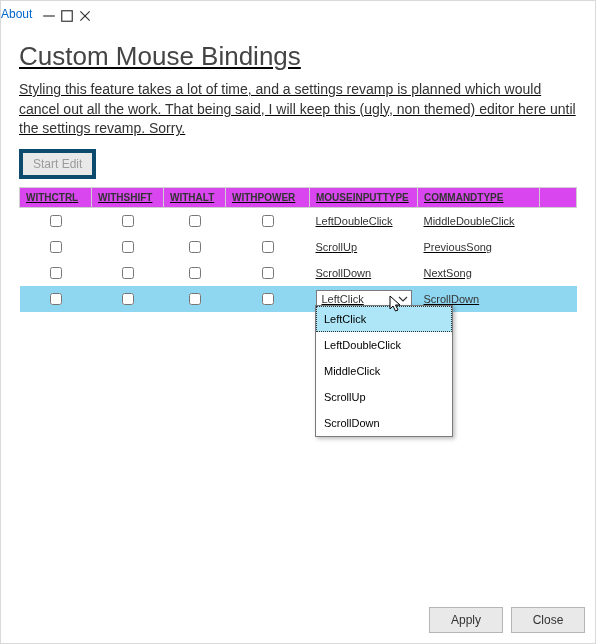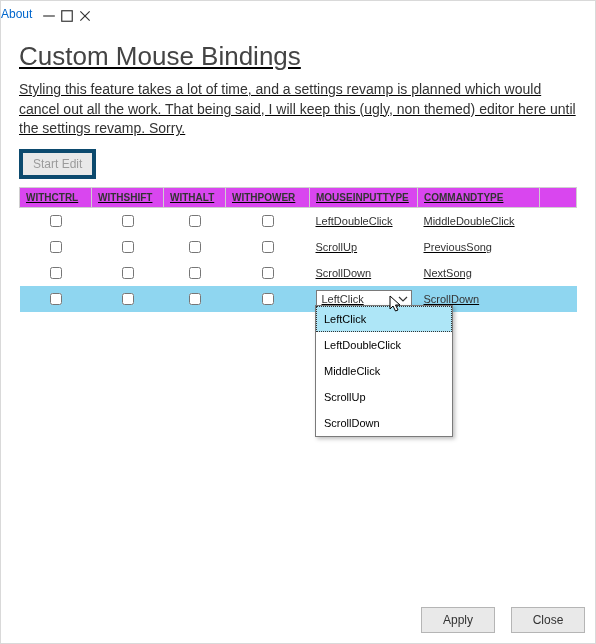--- a/index.html
+++ b/index.html
@@ -49,21 +49,21 @@
   .dropdown {
     position:absolute; left: 314px; top: 304px;
     width: 138px; background:#fff; border:1px solid #7a7a7a;
     box-shadow: 2px 2px 4px rgba(0,0,0,0.25);
     font-size: 11px; z-index:10;
   }
   .dropdown .opt { padding: 7px 8px; }
   .dropdown .opt.hl { background: #aee6f7; border:1px dotted #333; padding:6px 7px; }
   .footer {
     position:absolute; bottom:0; right:0;
-    padding: 10px; display:flex; gap:16px;
+    padding: 10px; display:flex; gap:8px;
   }
   .footer button {
     width: 74px; height:26px; font-size:12px;
     background: #e9e9e9; border:1px solid #b5b5b5; color:#333;
   }
   .cursor { position:absolute; left: 388px; top: 294px; width:14px; height:18px; z-index:20; }
   col.c1{width:72px}col.c2{width:72px}col.c3{width:62px}col.c4{width:84px}col.c5{width:108px}col.c6{width:122px}col.c7{width:auto}
 </style>
 </head>
 <body>

